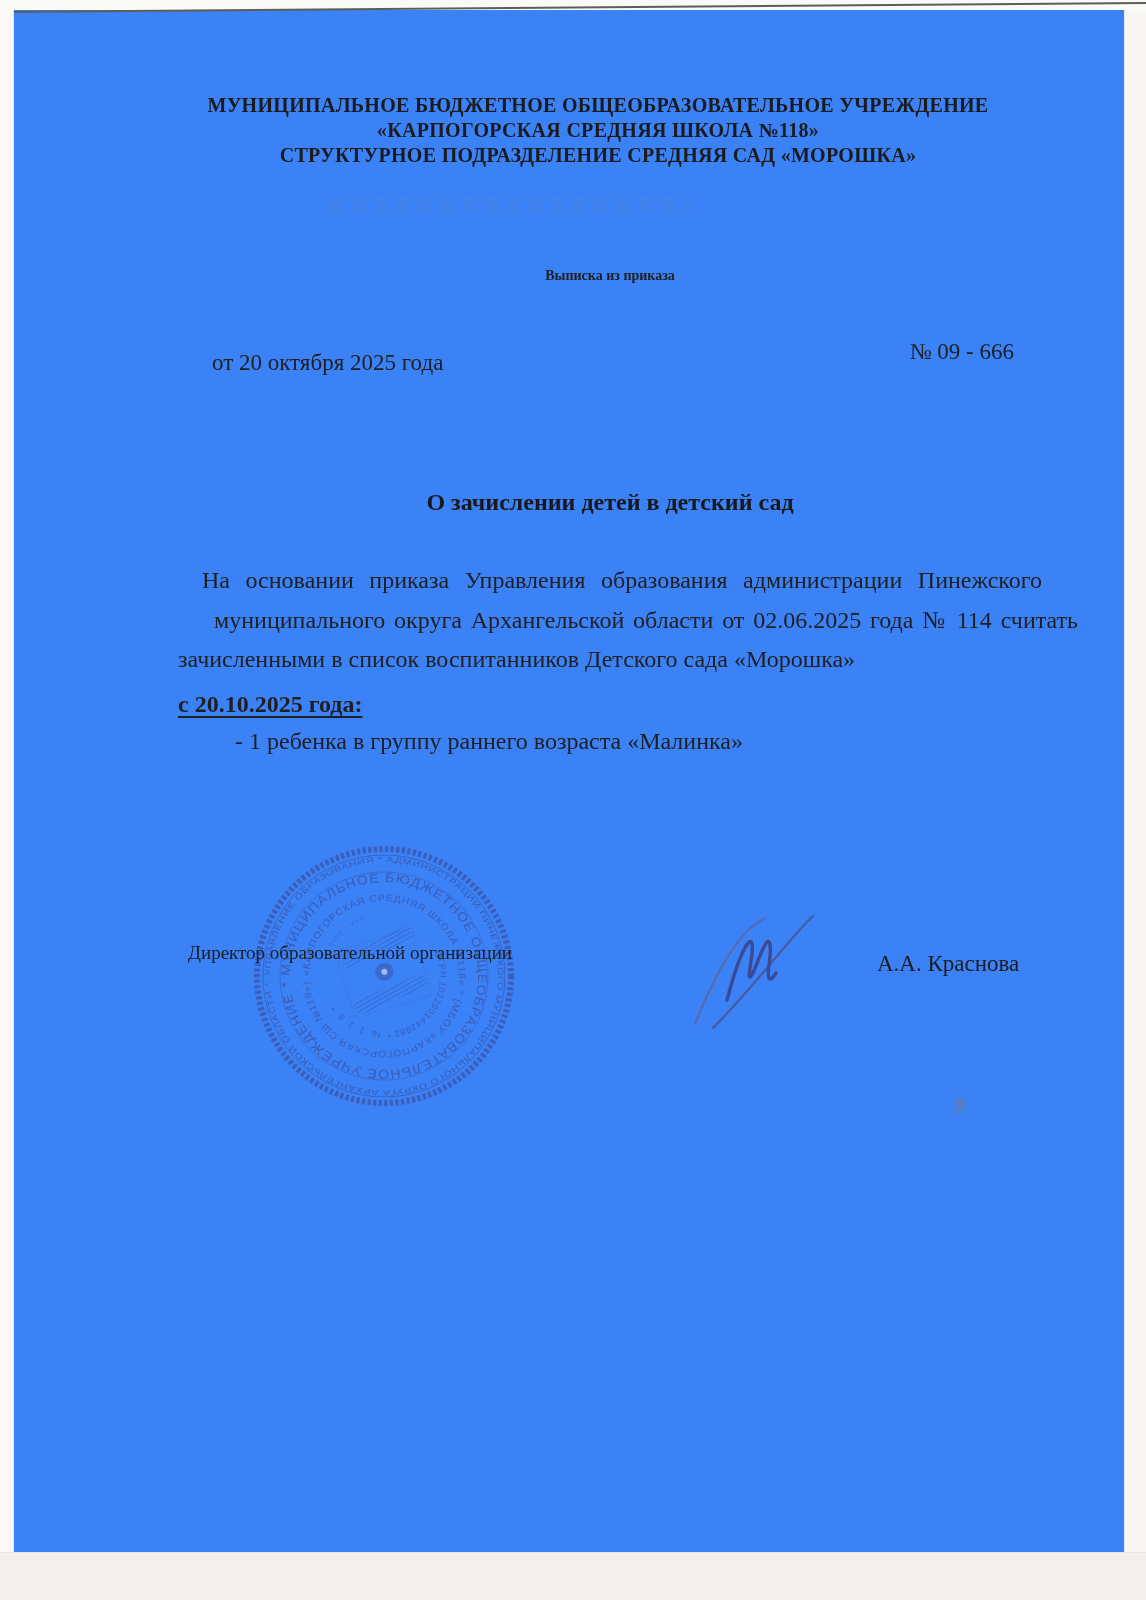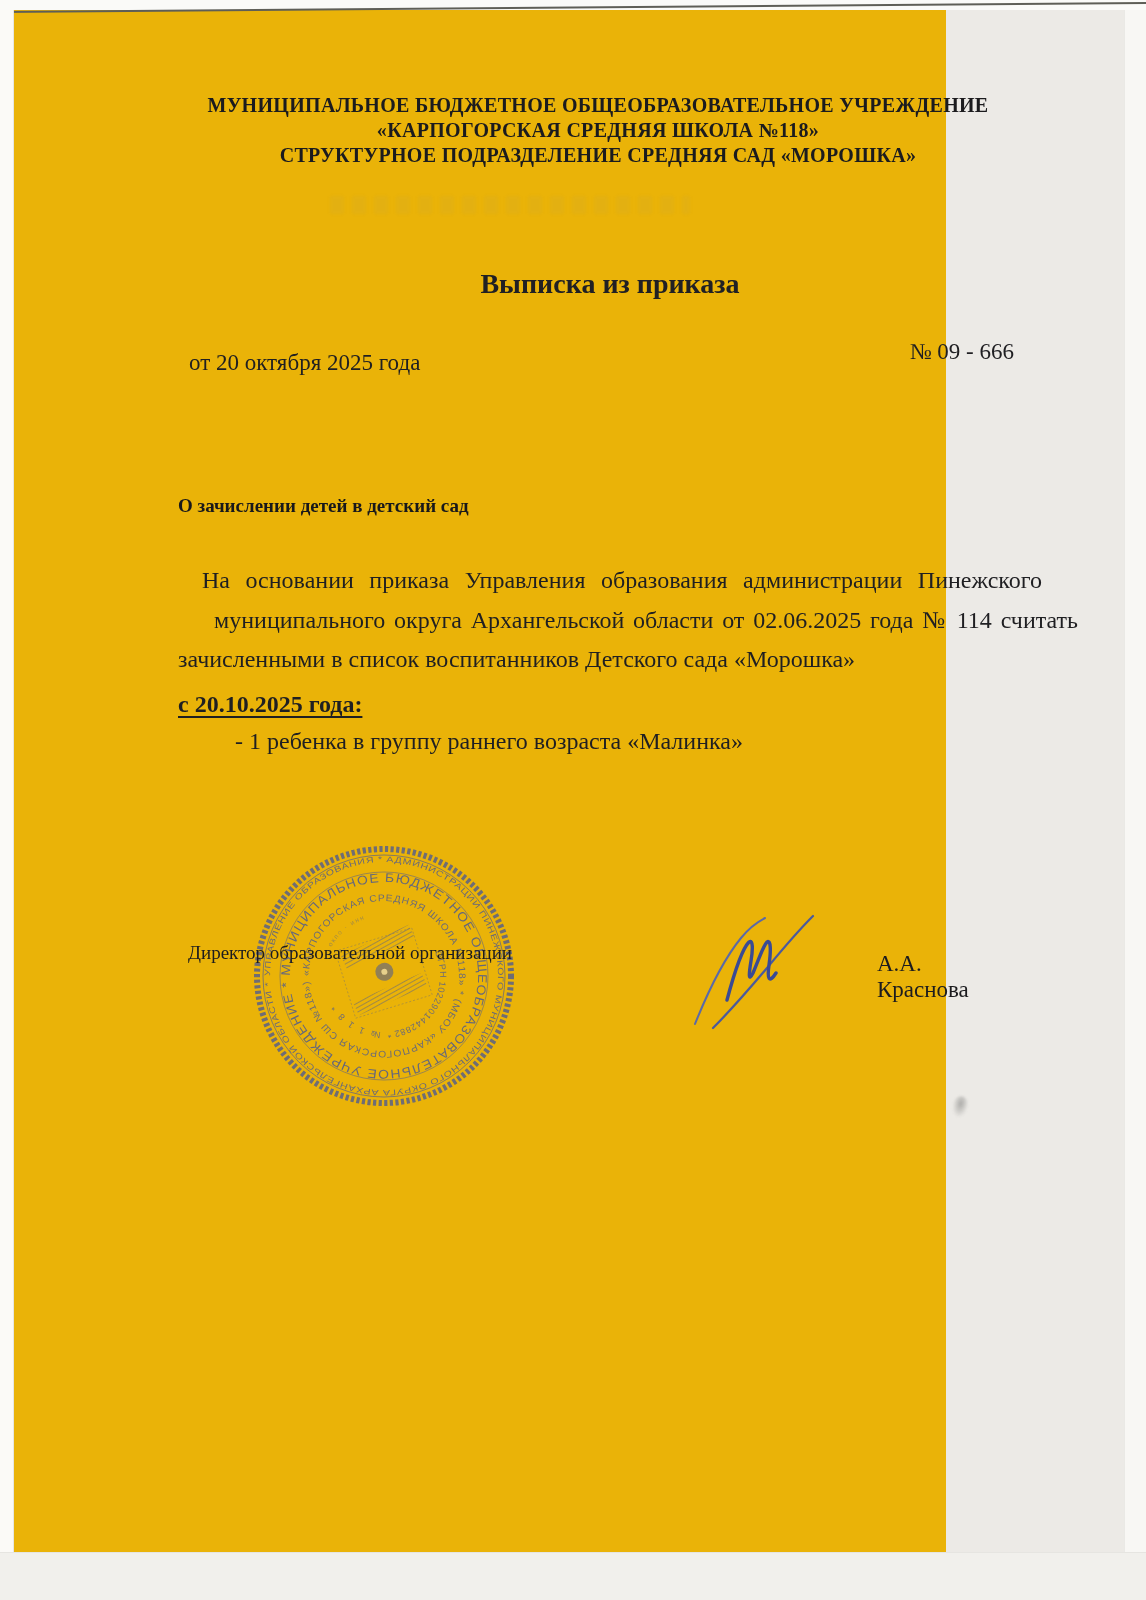--- a/index.html
+++ b/index.html
@@ -3,42 +3,42 @@
 <meta charset="utf-8">
 <style>
   html,body{margin:0;padding:0;}
   body{
     width:1146px;height:1600px;
     font-family:"Liberation Serif","DejaVu Serif",serif;
     background:#eceae6;
     position:relative;overflow:hidden;
   }
   .page{
-    position:absolute;left:0;top:0;width:946px;height:1600px;
-    background:#eab308;
+    position:absolute;left:0;top:0;width:1146px;height:1600px;
+    background:#3b82f6;
     color:#1f1f22;
   }
   
   .edge-top-bg{position:absolute;left:0;top:0;width:1146px;height:10px;background:#fafaf8;}
   .edge-top-line{position:absolute;left:-2px;top:11px;width:1152px;height:2px;background:#5e5e57;
     transform:rotate(-0.45deg);transform-origin:left center;}
   .edge-left{position:absolute;left:0;top:10px;width:13px;height:1590px;background:#fbfaf7;border-right:1px solid #e7e6e2;}
   .edge-right{position:absolute;left:1124px;top:10px;width:22px;height:1590px;background:#f8f7f4;border-left:1px solid #eae9e5;}
   .edge-bottom{position:absolute;left:0;top:1552px;width:1146px;height:48px;background:#f1f0ec;border-top:1px solid #e6e5e1;}
   .header-block{position:absolute;left:166px;top:93px;width:864px;text-align:center;
     font-weight:bold;font-size:20px;line-height:25px;letter-spacing:0.3px;color:#1b1b1e;}
   .doc-title{position:absolute;left:178px;top:268px;width:864px;text-align:center;
-    font-weight:bold;font-size:28px;color:#202024;}
+    font-weight:bold;font-size:14px;color:#202024;}
   .meta-row{position:absolute;left:178px;top:350px;width:864px;display:flex;justify-content:space-between;
     font-size:23px;}
-  .meta-date{margin-left:11px;}
+  .meta-date{margin-left:34px;}
   .meta-number{margin-right:28px;position:relative;top:-11px;}
   .place-line{position:absolute;left:178px;top:383px;width:864px;text-align:center;font-size:22px;}
-  .subject-line{position:absolute;left:178px;top:489px;width:864px;
-    font-weight:bold;font-size:19px;color:#18181b;margin-top:6px;}
+  .subject-line{position:absolute;left:178px;top:489px;width:864px;text-align:center;
+    font-weight:bold;font-size:24px;color:#18181b;}
 
   .body-line{position:absolute;left:178px;width:864px;font-size:24px;line-height:28px;white-space:nowrap;}
   .jfull{white-space:normal;text-align:justify;text-align-last:justify;}
   .indent{padding-left:24px;box-sizing:border-box;}
   .bline1{top:566px;}
   .bline2{top:606px;margin-left:36px;}
   .bline3{top:645px;}
   .bline4{top:690px;font-weight:bold;text-decoration:underline;text-underline-offset:4px;}
   .bline5{top:727px;padding-left:57px;}
 

